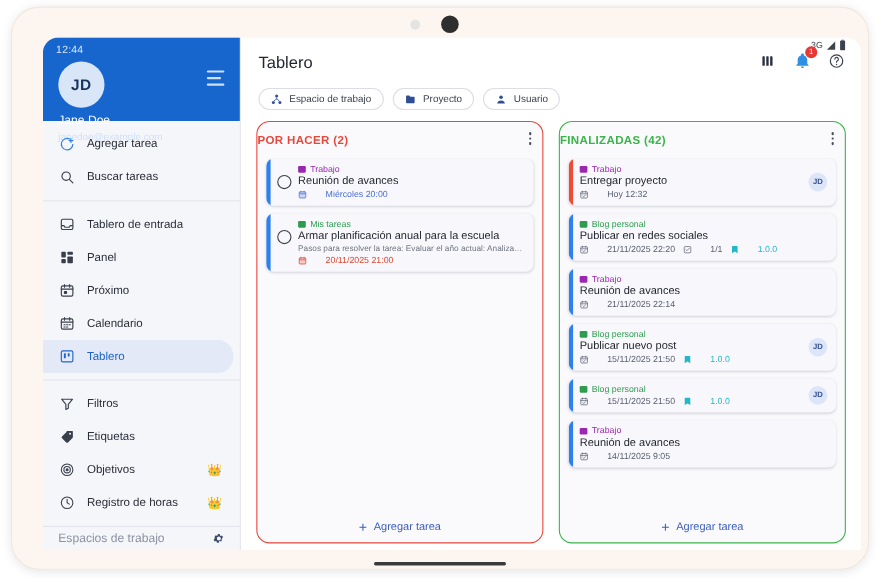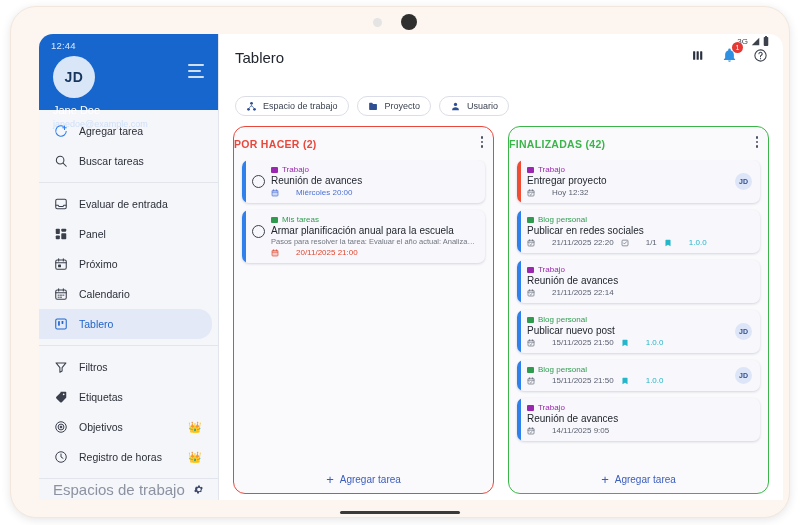--- a/index.html
+++ b/index.html
@@ -103,21 +103,21 @@
   }
   .sb-item .ico { width: 15px; height: 15px; flex: 0 0 15px; display:flex; align-items:center; justify-content:center; }
   .sb-item .lbl { flex: 1; white-space: nowrap; }
   .crown { font-size: 11px; color: #f5b915; margin-right: 2px; }
   .sb-spacer { flex: 1; }
   .sb-footer {
     border-top: 1px solid #e3e5ec;
     height: 30px;
     display: flex; align-items: center; justify-content: space-between;
     padding: 0 14px;
-    font-size: 15px; color: #8c92a0;
+    font-size: 11px; color: #8c92a0;
   }
 
   
   .main { flex: 1; display: flex; flex-direction: column; background: #ffffff; min-width: 0; }
   .topbar { height: 46px; display: flex; align-items: center; padding: 0 16px; position: relative; }
   .page-title { font-size: 15px; color: #22262e; }
   .statusbar {
     position: absolute; right: 14px; top: 2px;
     display: flex; align-items: center; gap: 3px;
     font-size: 8px; color: #3c424c;
@@ -128,21 +128,21 @@
   }
   .icon-btn { cursor: pointer; position: relative; width: 17px; height: 17px; display:flex; align-items:center; justify-content:center; }
   .badge {
     position: absolute; top: -5px; right: -5px;
     min-width: 11px; height: 11px; border-radius: 6px;
     background: #e53935; color: #fff; font-size: 7px;
     display: flex; align-items: center; justify-content: center;
     padding: 0 2px;
   }
 
-  .chips { display: flex; gap: 8px; padding: 0 16px 10px 16px; margin-top: 16px; }
+  .chips { display: flex; gap: 8px; padding: 0 16px 10px 16px; }
   .chip {
     display: flex; align-items: center; gap: 6px;
     border: 1px solid #dbdee6; border-radius: 13px;
     height: 20px; padding: 0 10px;
     font-size: 9px; color: #3b4250; background: #fff;
     cursor: pointer; white-space: nowrap;
   }
 
   
   .board { flex: 1; display: flex; gap: 14px; padding: 0 14px 6px 14px; min-height: 0; }
@@ -269,21 +269,21 @@
             </div>
           </div>
           <div class="sb-group">
             <div class="sb-item">
               <span class="ico">
                 <svg width="14" height="14" viewBox="0 0 24 24" fill="none" stroke="#3a3f4c" stroke-width="1.8">
                   <rect x="3" y="4" width="18" height="16" rx="2.5"></rect>
                   <path d="M3 14h4l1.6 2.4h6.8L17 14h4"></path>
                 </svg>
               </span>
-              <span class="lbl">Evaluar de entrada</span>
+              <span class="lbl">Tablero de entrada</span>
             </div>
             <div class="sb-item">
               <span class="ico">
                 <svg width="14" height="14" viewBox="0 0 24 24" fill="#3a3f4c">
                   <rect x="3" y="3" width="7" height="9" rx="1.4"></rect>
                   <rect x="12.5" y="3" width="8.5" height="5" rx="1.4"></rect>
                   <rect x="3" y="14.5" width="7" height="6.5" rx="1.4"></rect>
                   <rect x="12.5" y="10.5" width="8.5" height="10.5" rx="1.4"></rect>
                 </svg>
               </span>

